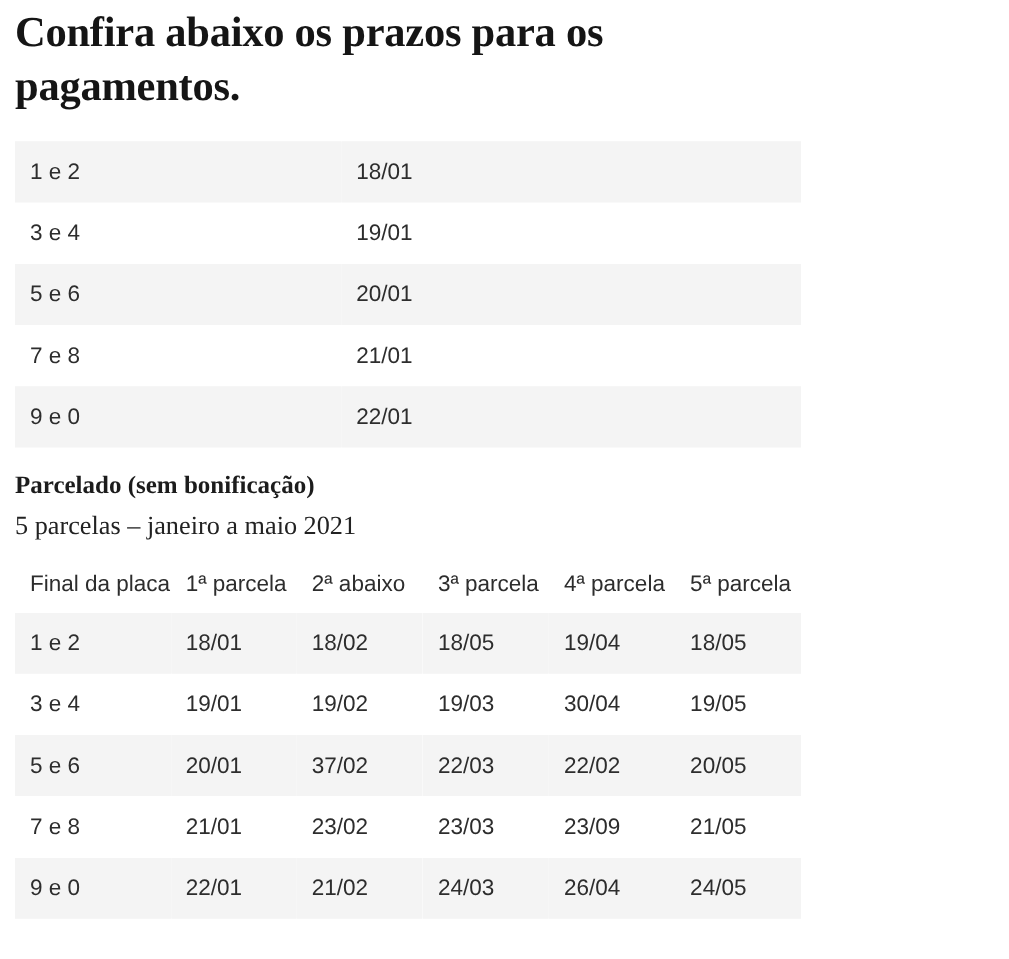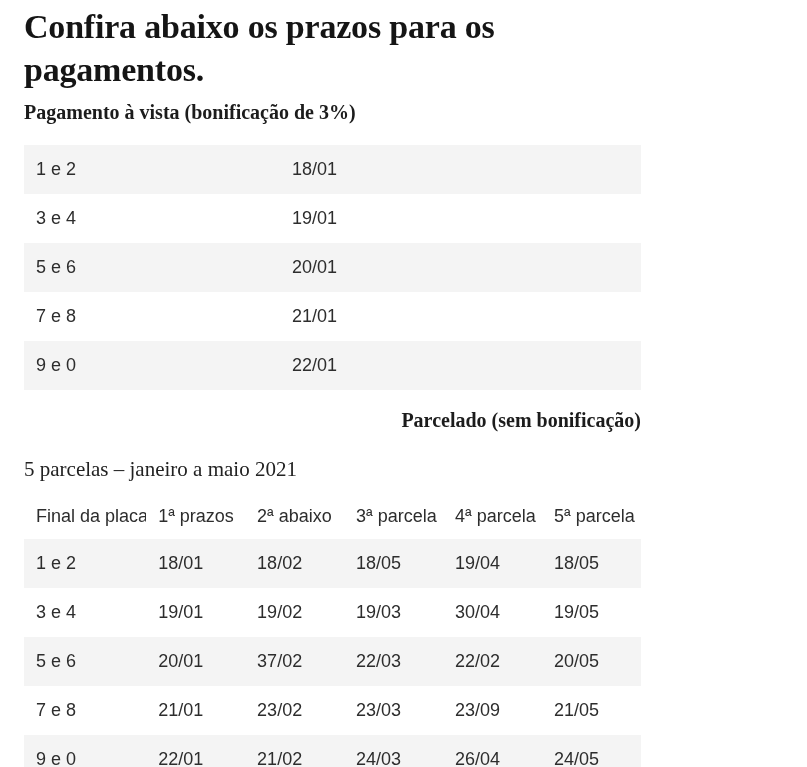--- a/index.html
+++ b/index.html
@@ -6,47 +6,47 @@
   html, body {
     width: 807px;
     height: 767px;
     background: #ffffff;
     overflow: hidden;
     font-family: "Liberation Sans", sans-serif;
   }
   .article {
     width: 661px;
     height: 767px;
-    padding: 6px 20px 0 24px;
+    padding: 6px 20px 0 12px;
   }
   .page-title {
     font-family: "Liberation Serif", "DejaVu Serif", serif;
     font-weight: 700;
     font-size: 34px;
     line-height: 1.26;
     color: #151515;
     letter-spacing: -0.2px;
     max-width: 620px;
   }
   .section-heading {
     font-family: "Liberation Serif", "DejaVu Serif", serif;
     font-weight: 700;
     font-size: 20px;
     line-height: 23px;
     color: #1c1c1c;
     margin-top: 9px;
   }
-  .section-heading.parcelado { margin-top: 19px; text-align: right; }
+  .section-heading.parcelado { margin-top: 19px; }
   .section-subheading {
     font-family: "Liberation Serif", "DejaVu Serif", serif;
     font-weight: 400;
     font-size: 21px;
     line-height: 23px;
     color: #222222;
-    margin-top: 26px;
+    margin-top: 9px;
   }
   table {
     border-collapse: collapse;
     width: 100%;
     table-layout: fixed;
   }
   table.vista  { margin-top: 21px; }
   table.parcelado { margin-top: 16px; }
   td, th {
     font-family: "Liberation Sans", sans-serif;
@@ -66,21 +66,20 @@
   table.parcelado col.p1 { width: 19.8%; }
   table.parcelado col.pn { width: 16.04%; }
 </style>
 </head>
 <body>
 
 <main class="article">
 
   <h1 class="page-title">Confira abaixo os prazos para os pagamentos.</h1>
 
-  <h2 class="section-heading">Pagamento à vista (bonificação de 3%)</h2>
 
   <table class="vista">
     <colgroup>
         <col class="c1">
         <col class="c2">
       </colgroup>
     <tbody>
         <tr>
           <td>1 e 2</td>
           <td>18/01</td>
@@ -113,21 +112,21 @@
       <col class="p1">
         <col class="pn">
         <col class="pn">
         <col class="pn">
         <col class="pn">
         <col class="pn">
     </colgroup>
     <thead>
       <tr>
           <th>Final da placa</th>
-          <th>1ª prazos</th>
+          <th>1ª parcela</th>
           <th>2ª abaixo</th>
           <th>3ª parcela</th>
           <th>4ª parcela</th>
           <th>5ª parcela</th>
         </tr>
     </thead>
     <tbody>
         <tr>
           <td>1 e 2</td>
           <td>18/01</td>

